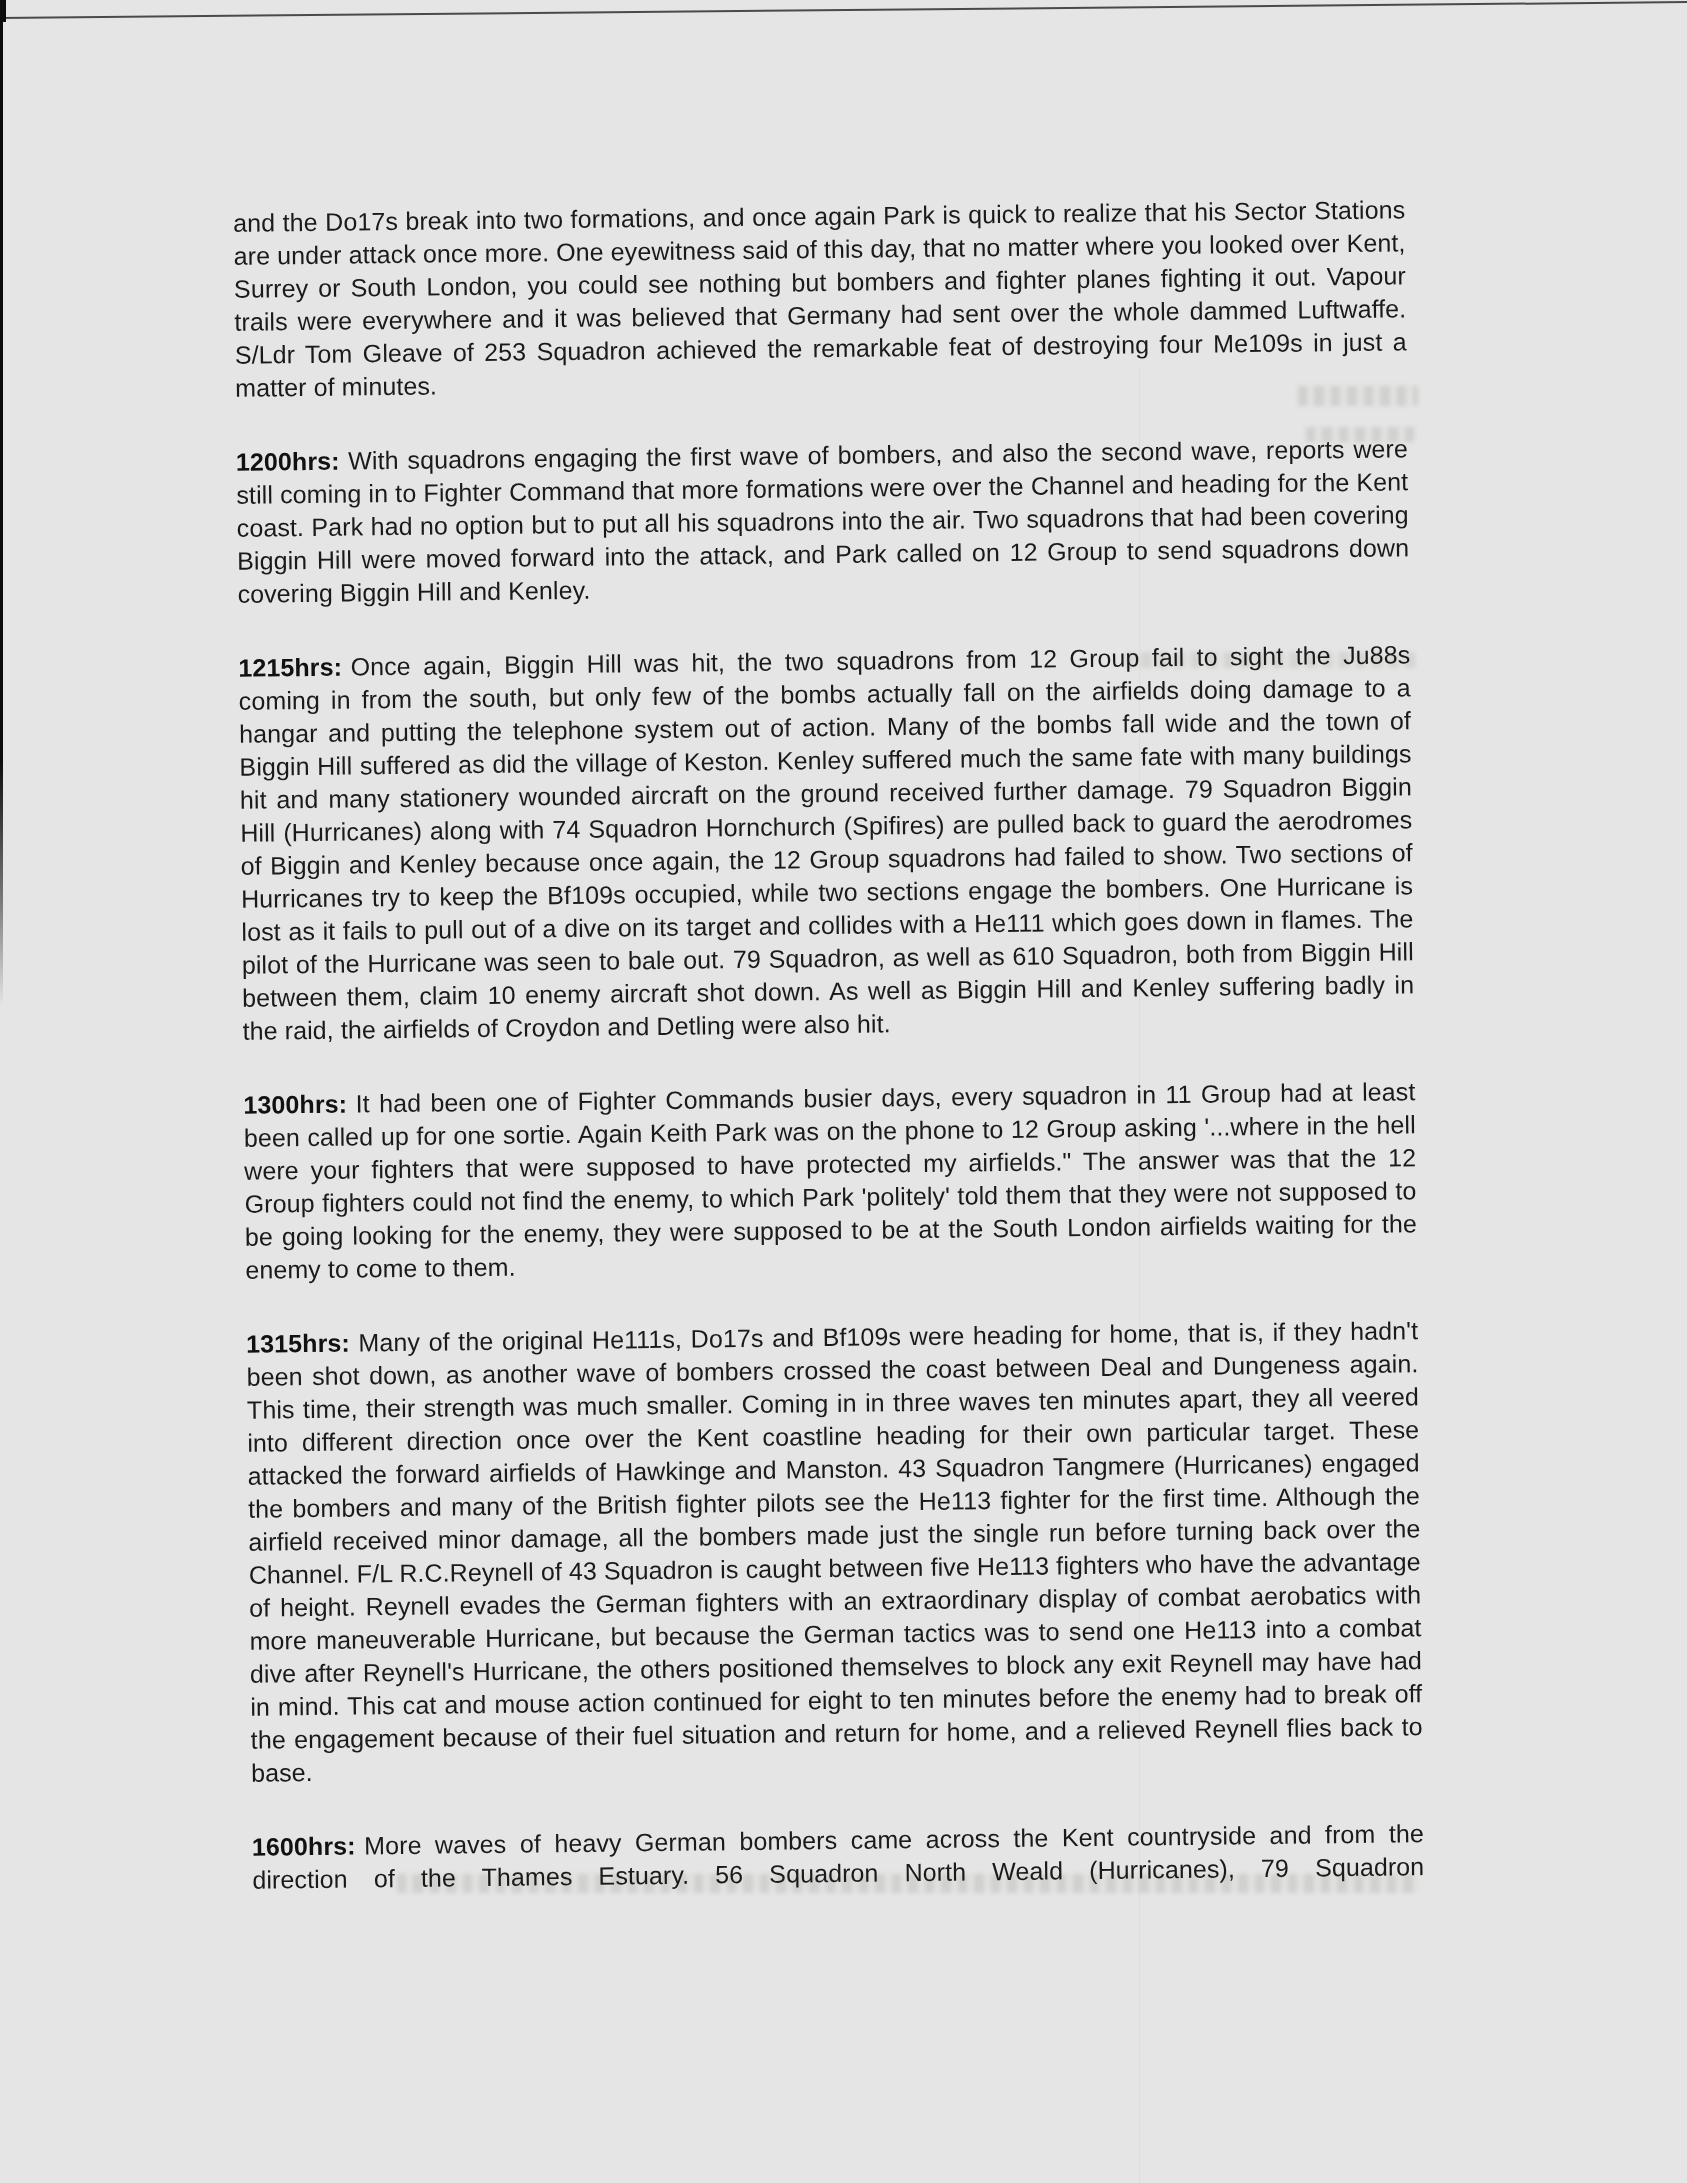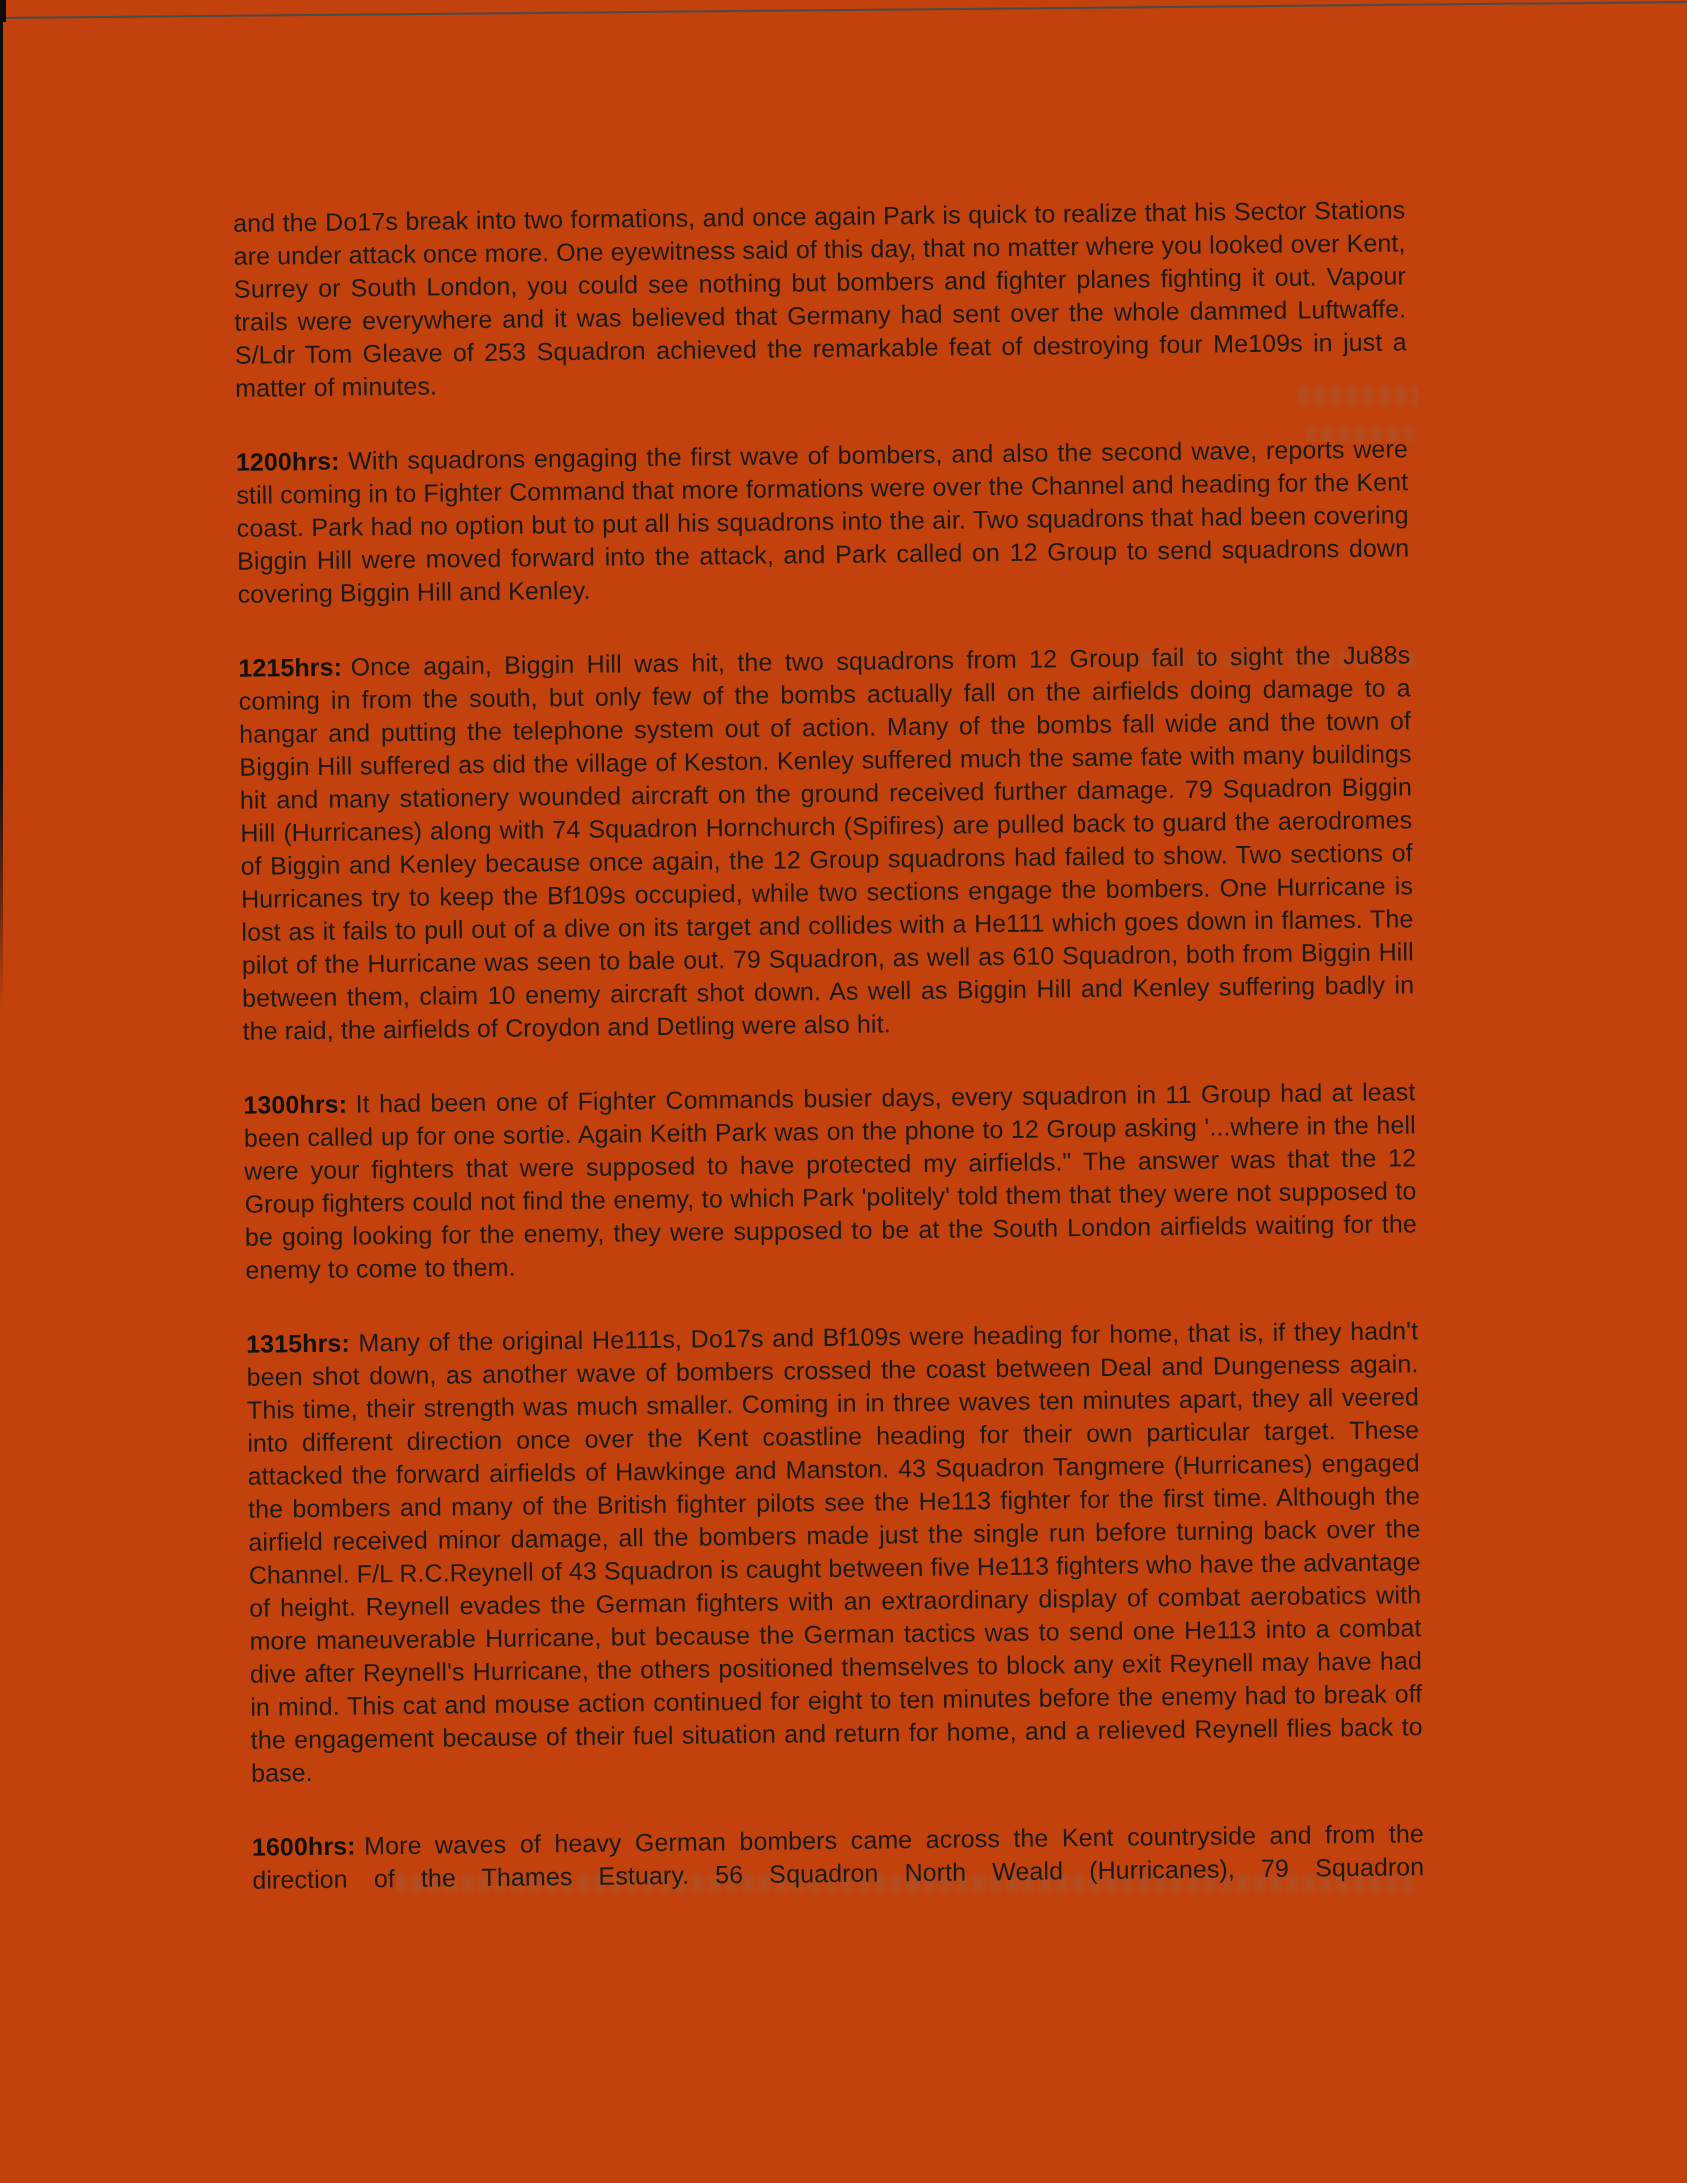--- a/index.html
+++ b/index.html
@@ -4,21 +4,21 @@
 <style>
   html, body {
     margin: 0;
     padding: 0;
     background: #ffffff;
   }
   .page {
     position: relative;
     width: 1687px;
     height: 2183px;
-    background: #c2410c;
+    background: #e5e5e5;
     overflow: hidden;
     font-family: "Liberation Sans", "DejaVu Sans", sans-serif;
   }
 
   
   .text-block {
     position: absolute;
     left: 243px;
     top: 200px;
     width: 1172px;

